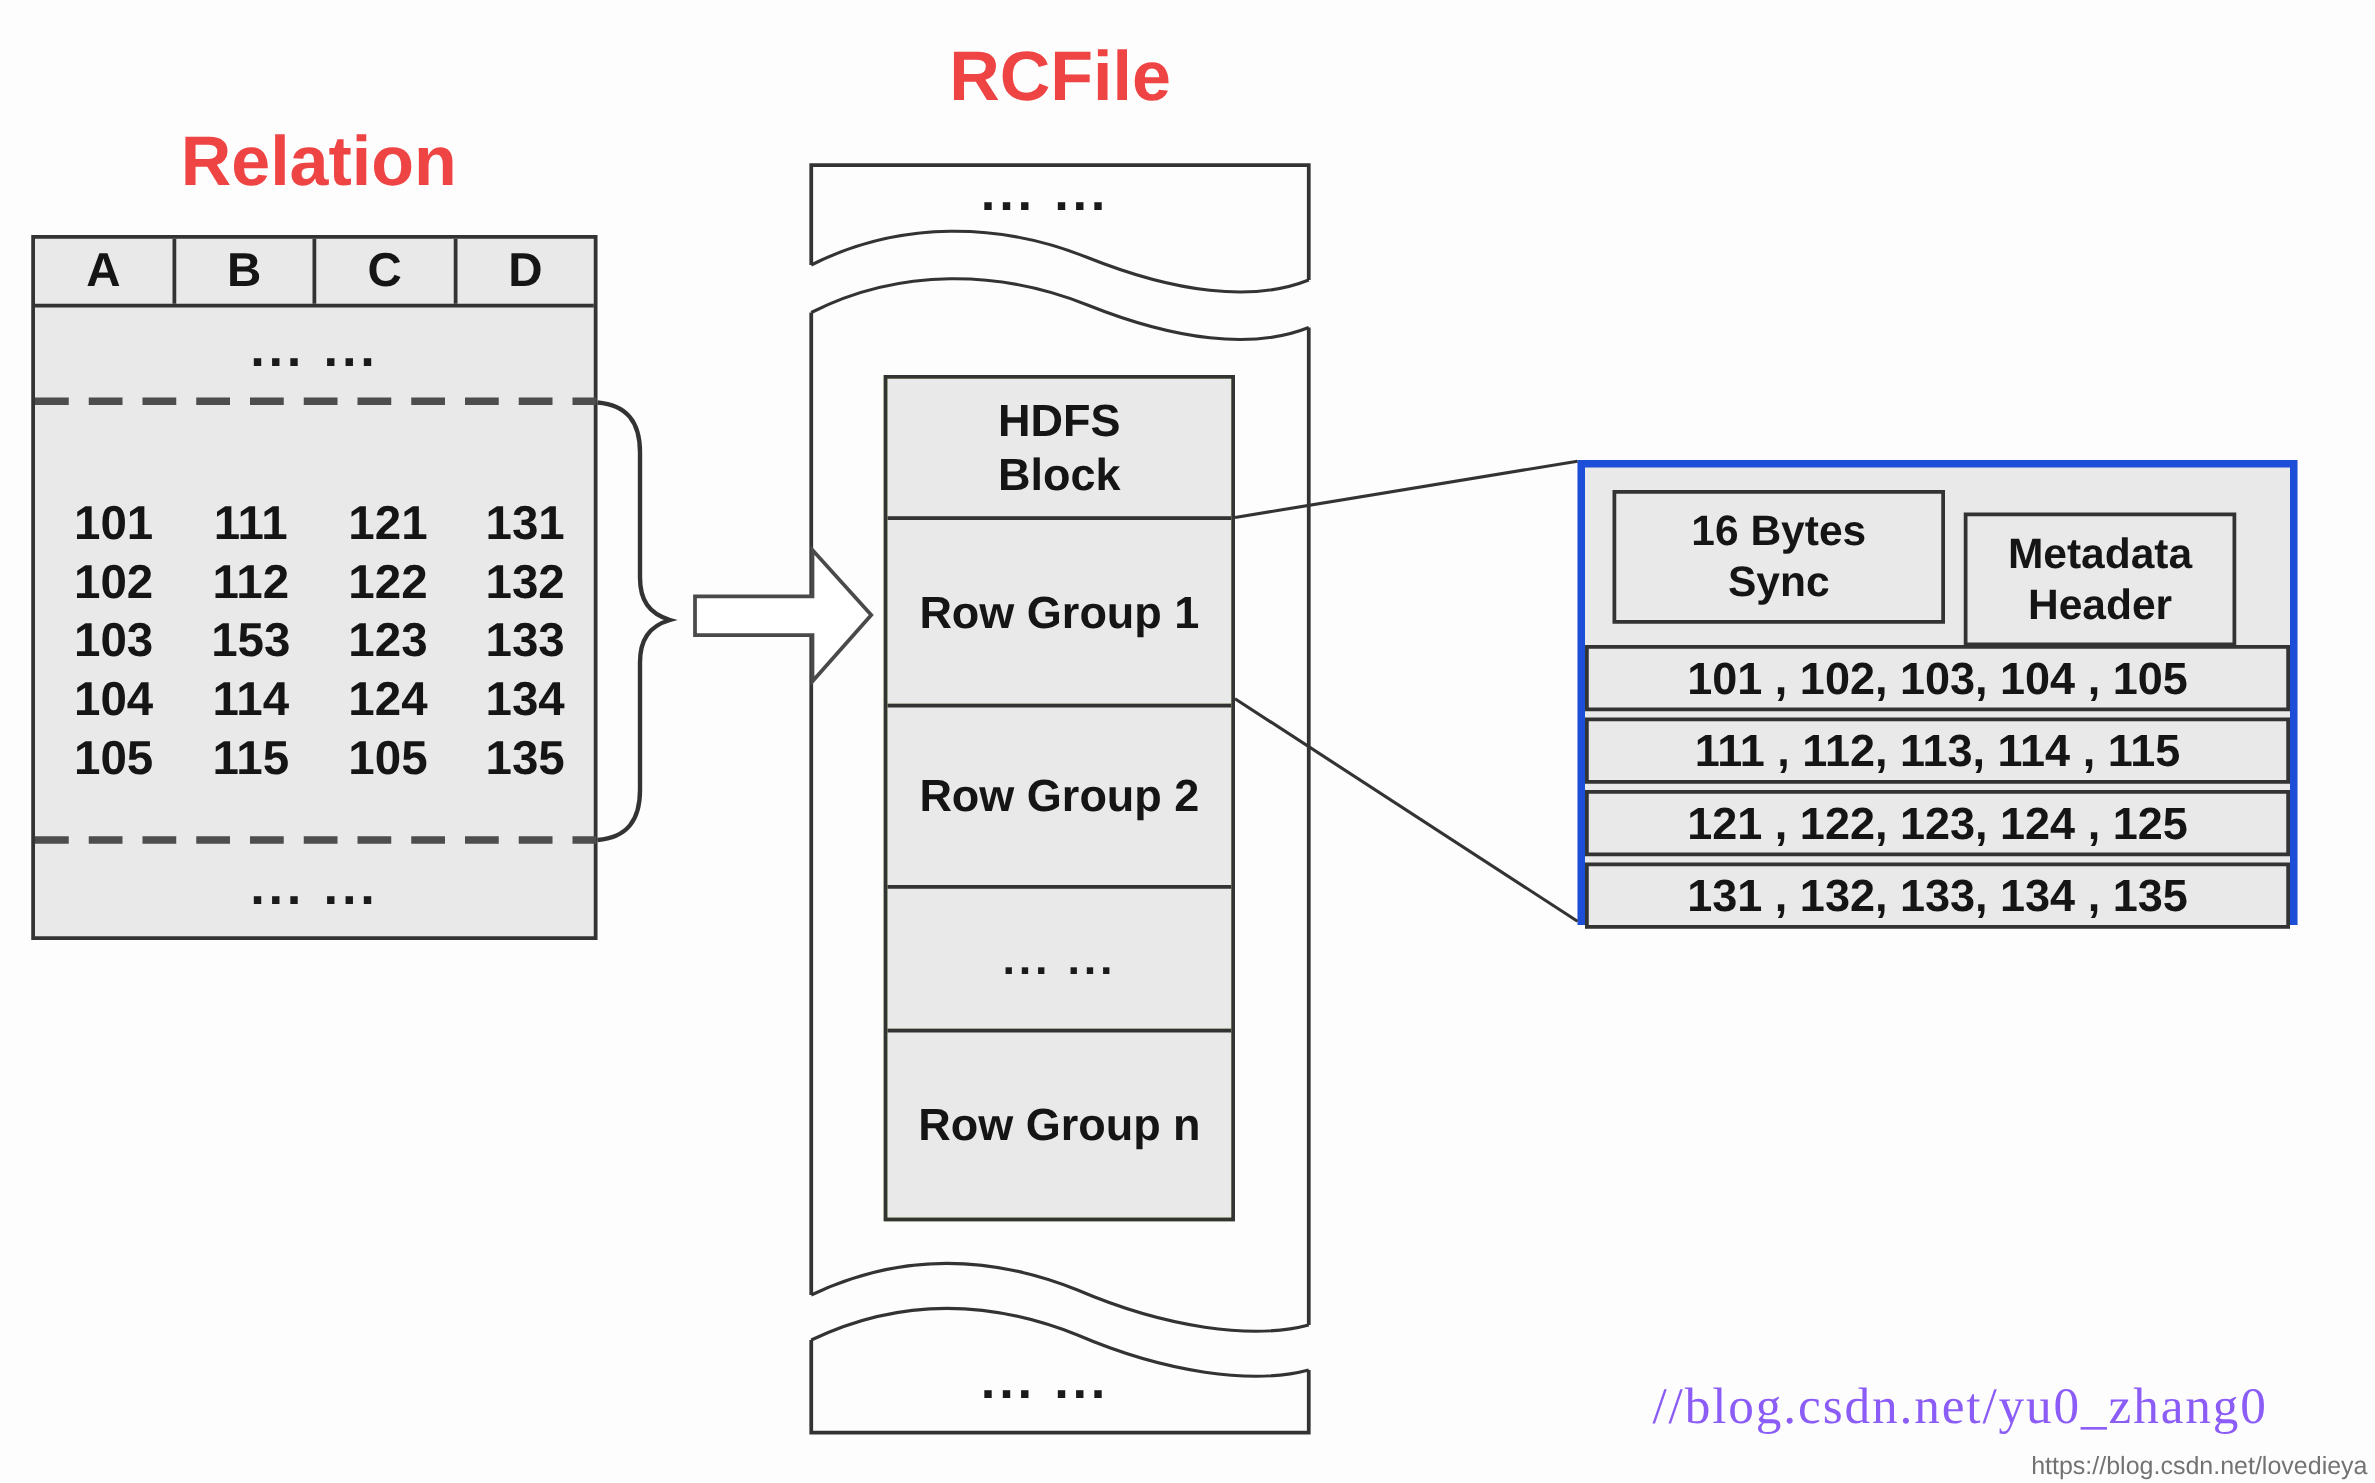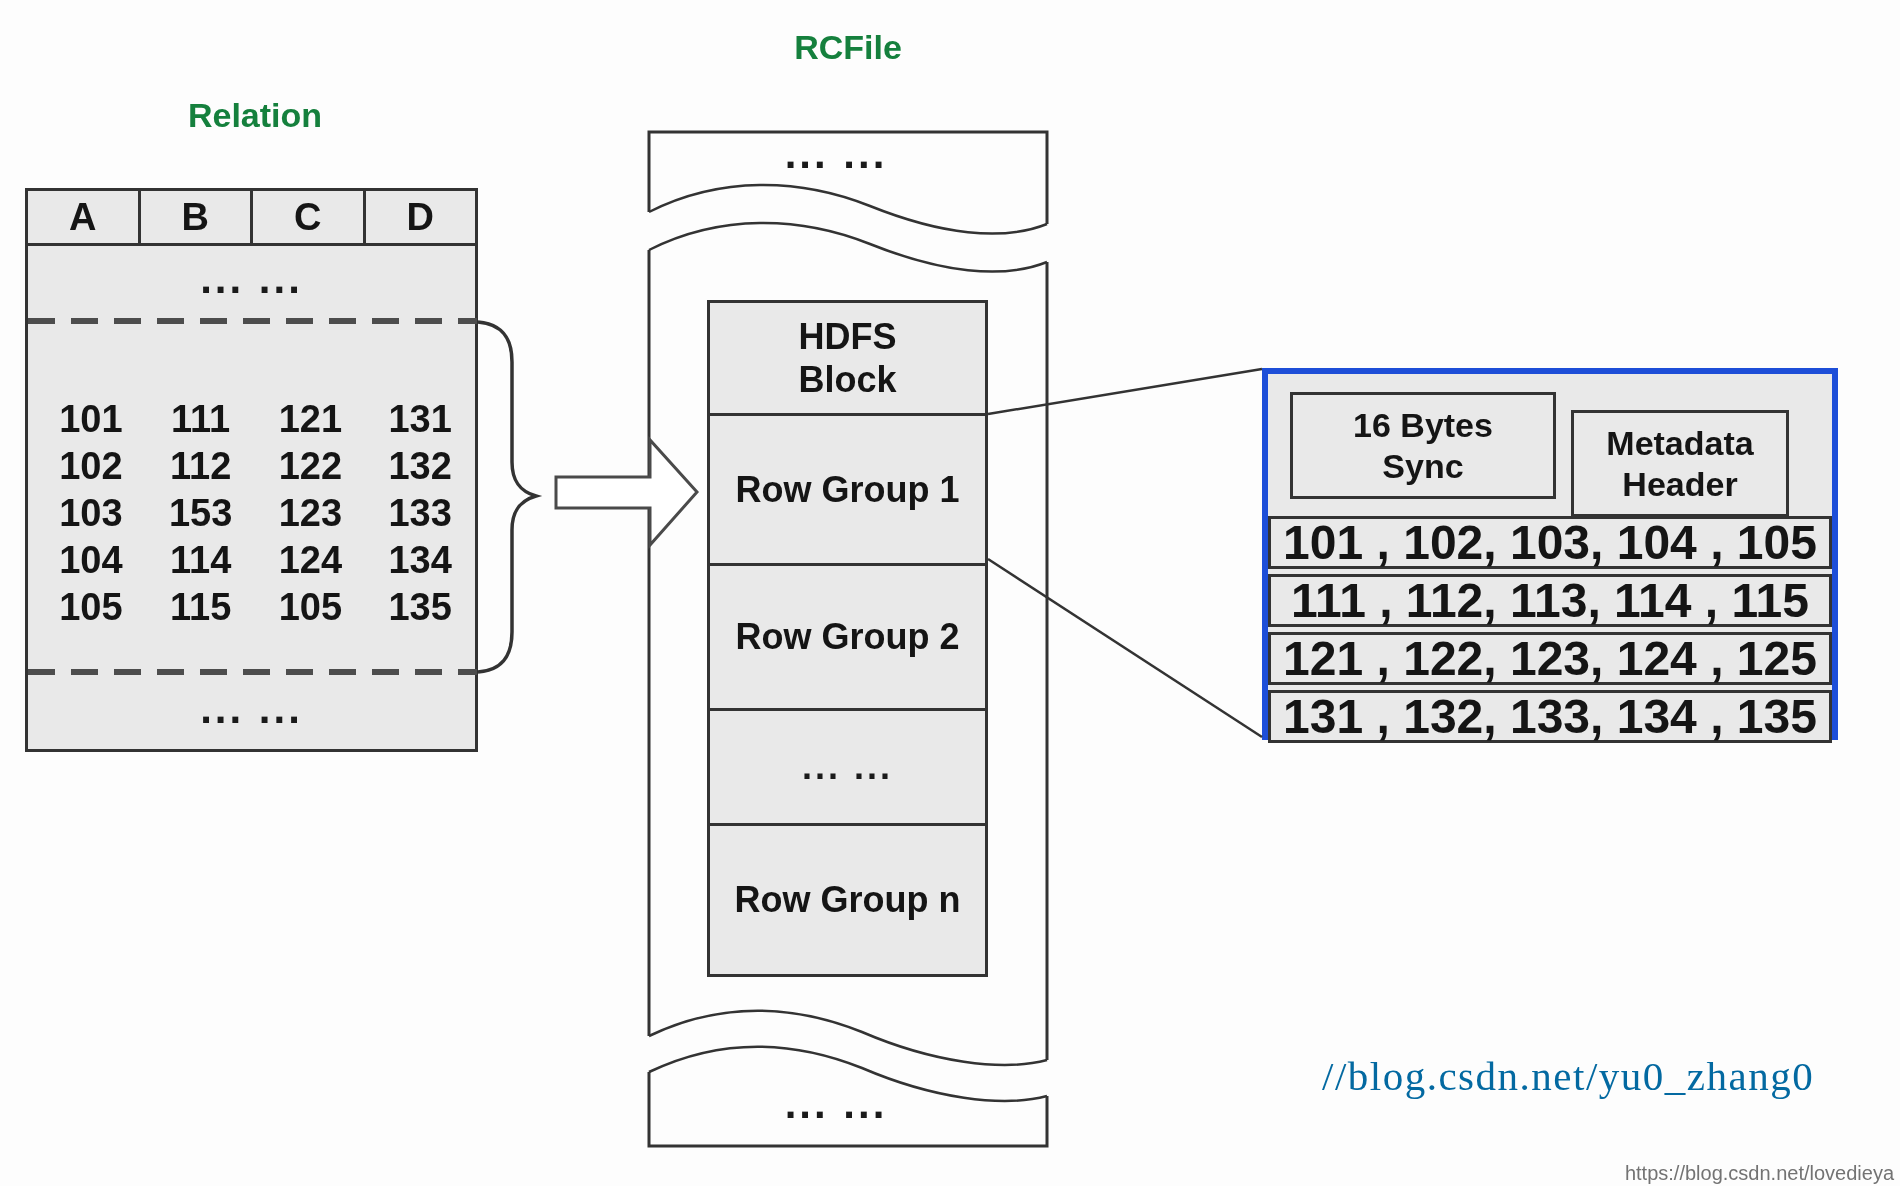--- a/index.html
+++ b/index.html
@@ -1,18 +1,18 @@
 <!DOCTYPE html>
 <html><head>
 <meta charset="utf-8">
 <style>
   html,body{margin:0;padding:0;background:#fff;}
   #stage{position:relative;width:1900px;height:1186px;background:#fdfdfd;overflow:hidden;
          font-family:"Liberation Sans", sans-serif;color:#151515;}
-  .fig-title{position:absolute;transform:translateX(-50%);font-weight:bold;font-size:34px;color:#15803d;white-space:nowrap;}
+  .fig-title{position:absolute;transform:translateX(-50%);font-weight:bold;font-size:56px;color:#ef4444;white-space:nowrap;}
   
   .rel-table{position:absolute;left:25px;top:188px;width:453px;height:564px;background:#e9e9e9;
              border:3px solid #333;box-sizing:border-box;}
   .rel-header{display:flex;height:52px;border-bottom:3px solid #333;}
   .hcell{flex:1;border-right:3px solid #333;display:flex;align-items:center;justify-content:center;
          font-weight:bold;font-size:38px;}
   .hcell:last-child{border-right:none;}
   .dots{text-align:center;font-weight:bold;font-size:42px;letter-spacing:3px;line-height:36px;color:#1a1a1a;}
   .rel-dots-top{position:absolute;top:70px;left:0;right:0;}
   .rel-dots-bottom{position:absolute;top:500px;left:0;right:0;}
@@ -34,25 +34,25 @@
   .rg-box{position:absolute;left:1262px;top:368px;width:576px;height:372px;background:#e9e9e9;
           border:6px solid #1d4ed8;box-sizing:border-box;}
   .rg-head{position:relative;height:142px;}
   .mini-box{position:absolute;border:3px solid #333;background:#e9e9e9;display:flex;align-items:center;
             justify-content:center;text-align:center;font-weight:bold;font-size:34px;white-space:pre-line;
             line-height:1.18;box-sizing:border-box;}
   .mini-sync{left:22px;top:18px;width:266px;height:107px;}
   .mini-meta{left:303px;top:36px;width:218px;height:107px;}
   .rg-rows{position:absolute;left:0;right:0;top:142px;bottom:0;}
   .rg-row{height:53px;border:3px solid #333;margin-bottom:5px;display:flex;align-items:center;
-          justify-content:center;font-weight:bold;font-size:48px;background:#e9e9e9;box-sizing:border-box;}
+          justify-content:center;font-weight:bold;font-size:36px;background:#e9e9e9;box-sizing:border-box;}
   .rg-row:last-child{margin-bottom:0;}
   
-  .wm-main{position:absolute;left:1322px;top:1052px;font-family:"Liberation Serif", serif;
-           font-size:41px;letter-spacing:1.5px;color:#0369a1;white-space:nowrap;}
+  .wm-main{position:absolute;left:1322px;top:1100px;font-family:"Liberation Serif", serif;
+           font-size:41px;letter-spacing:1.5px;color:#8b5cf6;white-space:nowrap;}
   .wm-small{position:absolute;right:6px;top:1162px;font-size:20px;color:#737373;white-space:nowrap;}
   
   #overlay{position:absolute;left:0;top:0;z-index:6;pointer-events:none;}
 </style>
 </head>
 <body>
 
 <div id="stage">
 
   <div class="fig-title" style="left:255px;top:96px;">Relation</div>

